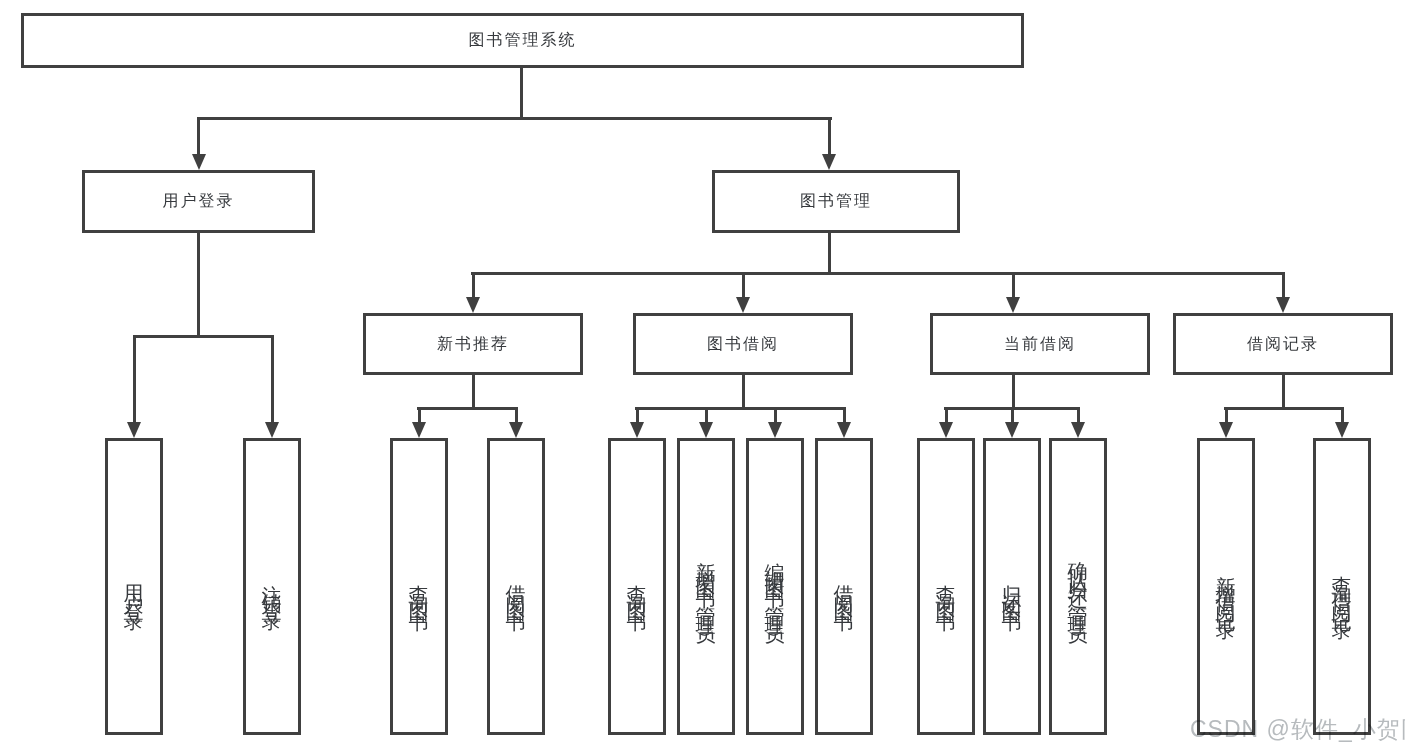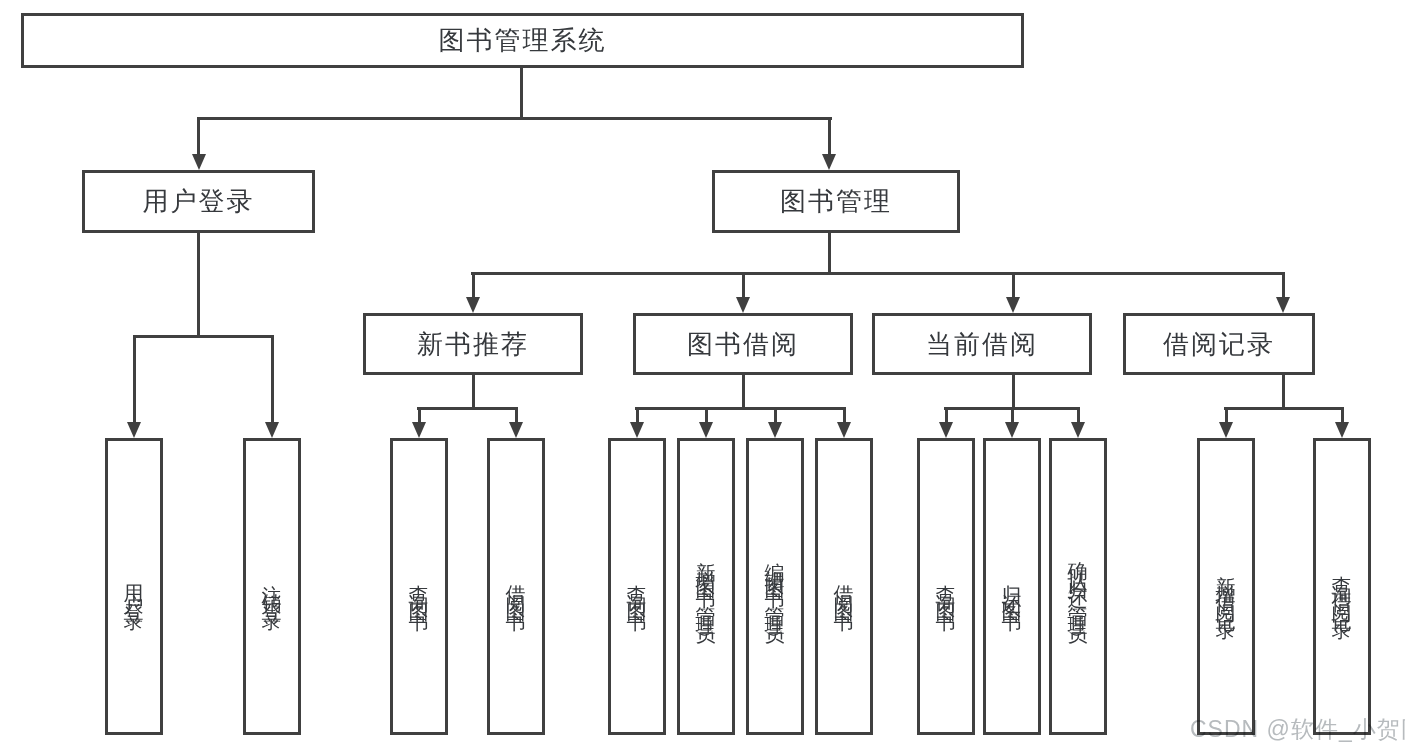--- a/index.html
+++ b/index.html
@@ -17,21 +17,21 @@
   }
   .box{
     position:absolute;
     box-sizing:border-box;
     border:3px solid var(--line);
     background:#fff;
     display:flex;align-items:center;justify-content:center;
     color:var(--text);
   }
   .box.h span{
-    font-size:26px;
+    font-size:16px;
     letter-spacing:2px;
     white-space:nowrap;
   }
   .box.v span{
     writing-mode:vertical-rl;
     text-orientation:mixed;
     font-size:20px;
     letter-spacing:9px;
     line-height:1;
   }
@@ -70,24 +70,24 @@
   <div class="box h" style="left:712px;top:170px;width:248px;height:63px">
     <span>图书管理</span>
   </div>
 
   <div class="box h" style="left:363px;top:313px;width:220px;height:62px">
     <span>新书推荐</span>
   </div>
   <div class="box h" style="left:633px;top:313px;width:220px;height:62px">
     <span>图书借阅</span>
   </div>
-  <div class="box h" style="left:872px;top:313px;width:220px;height:62px">
+  <div class="box h" style="left:930px;top:313px;width:220px;height:62px">
     <span>当前借阅</span>
   </div>
-  <div class="box h" style="left:1123px;top:313px;width:192px;height:62px">
+  <div class="box h" style="left:1173px;top:313px;width:220px;height:62px">
     <span>借阅记录</span>
   </div>
 
   <div class="box v" style="left:105px;top:438px;width:58px;height:297px">
     <span>用户登录</span>
   </div>
   <div class="box v" style="left:243px;top:438px;width:58px;height:297px">
     <span>注销登录</span>
   </div>
 

